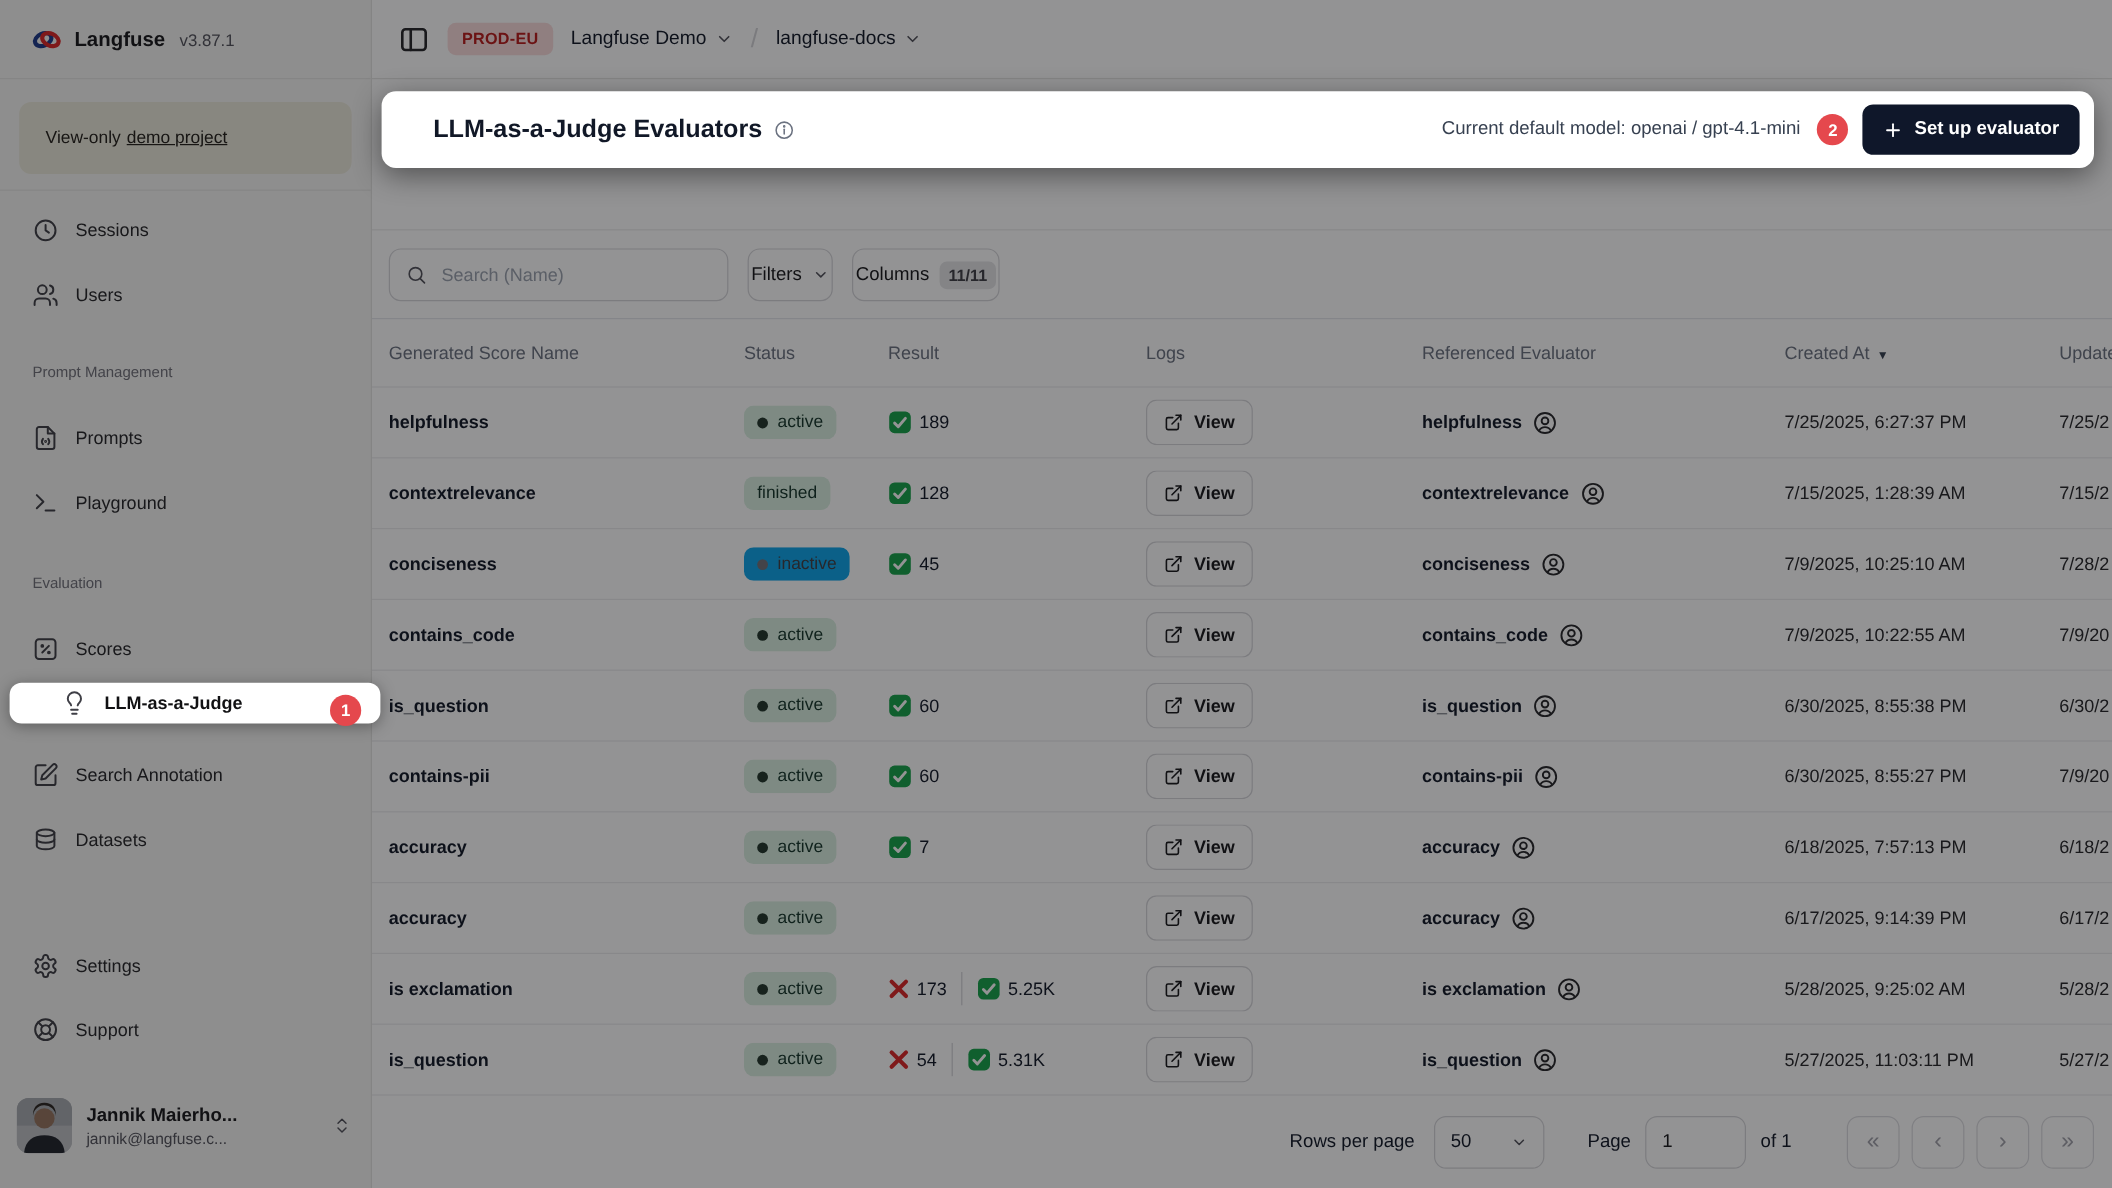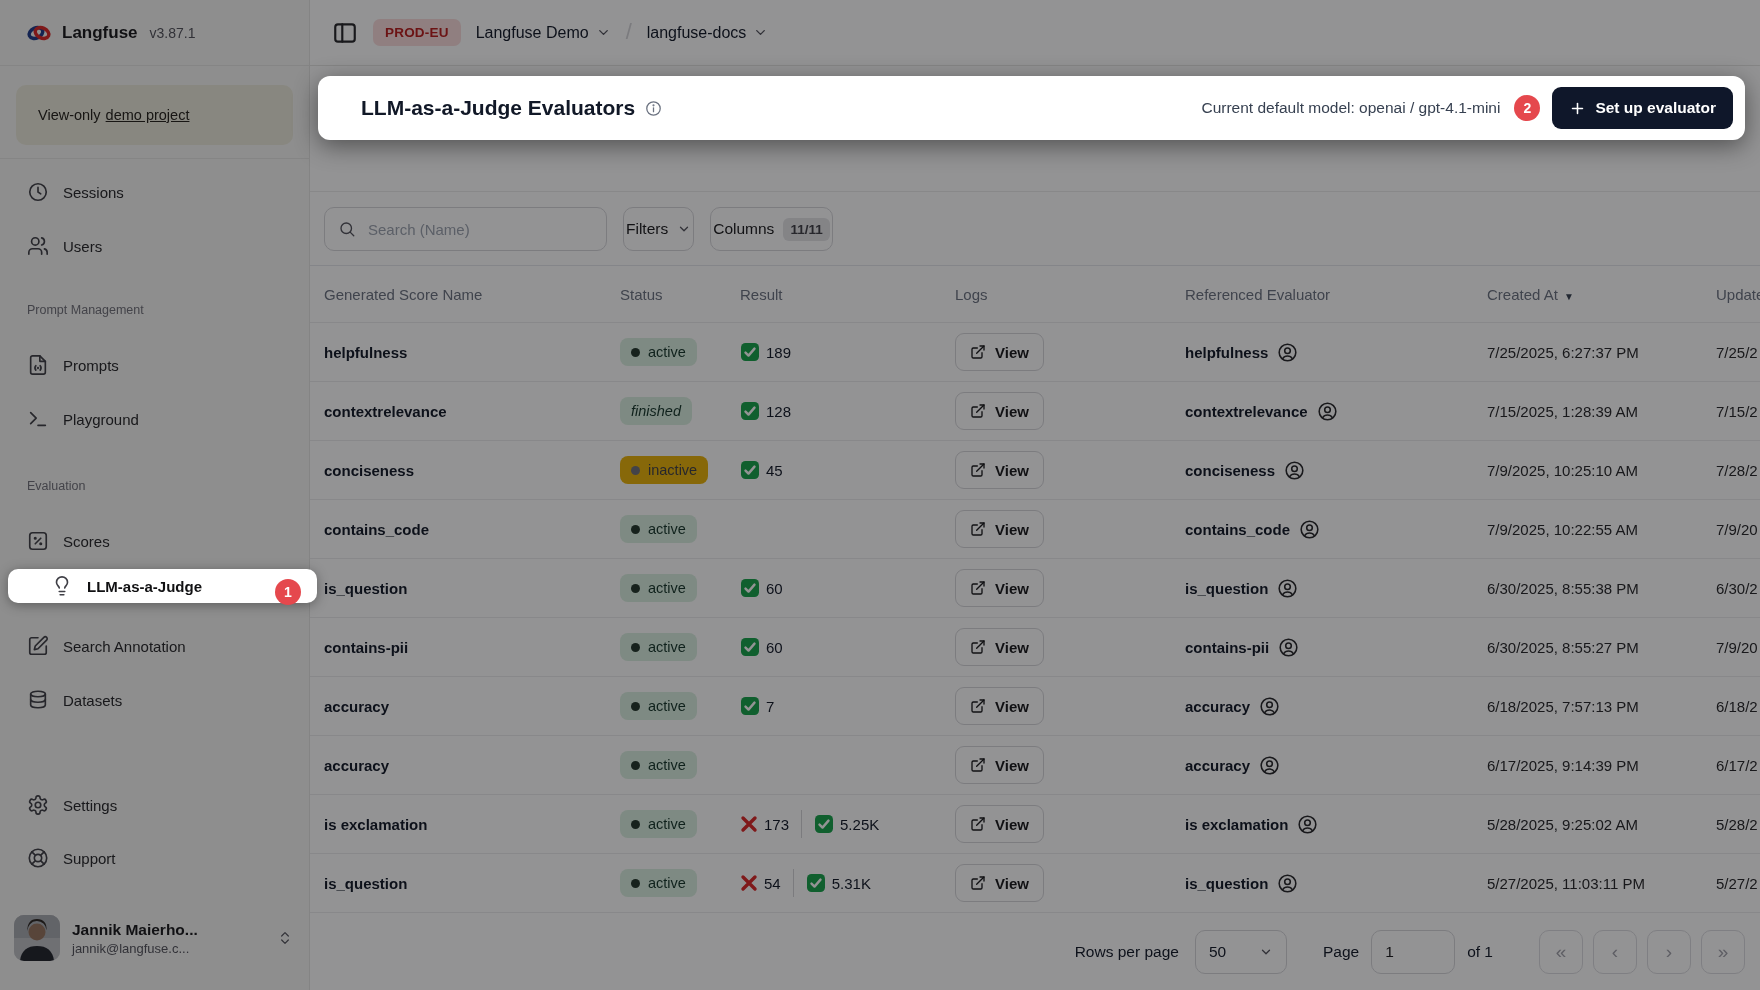--- a/index.html
+++ b/index.html
@@ -91,22 +91,22 @@
   .trow{display:grid;grid-template-columns:296px 120px 215px 230px 302px 229px 1fr;
     padding-left:14px;align-items:center;height:59px;border-bottom:1px solid #ebebee;box-sizing:border-box;}
   .thead{height:58px;border-top:1px solid #e5e7eb;color:#6b7280;font-size:15px;font-weight:500;}
   .cell{overflow:hidden;white-space:nowrap;padding-right:12px;box-sizing:border-box;}
   .c-name{font-size:15px;font-weight:700;color:#111827;}
   .pill{display:inline-flex;align-items:center;gap:8px;height:28px;padding:0 11px;
     border-radius:8px;font-size:14.5px;font-weight:500;}
   .pill .dot{width:9px;height:9px;border-radius:50%;}
   .st-active{background:#d9efe0;color:#15352a;}
   .st-active .dot{background:#23372c;}
-  .st-finished{background:#d9efe0;color:#15352a;font-style:italic;}
-  .st-inactive{background:#eab308;color:#3f3f46;}
+  .st-finished{background:#d9efe0;color:#15352a;}
+  .st-inactive{background:#0ea5e9;color:#3f3f46;}
   .st-inactive .dot{background:#71717a;}
   .c-result{display:flex;align-items:center;}
   .res-item{display:inline-flex;align-items:center;gap:6px;font-size:15px;color:#111827;}
   .res-sep{width:1px;height:28px;background:#d4d4d8;margin:0 12px;}
   .view-btn{display:inline-flex;align-items:center;gap:9px;height:38px;padding:0 14px;
     border:1px solid #d6d6da;border-radius:9px;background:#fff;font-size:15px;font-weight:600;
     color:#18181b;font-family:"Liberation Sans",sans-serif;cursor:pointer;}
   .c-eval{display:flex;align-items:center;gap:9px;font-size:15px;font-weight:600;color:#111827;}
   .c-eval .ic{color:#27272a;flex:0 0 auto;}
   .c-created,.c-updated{font-size:15px;color:#27272a;}

